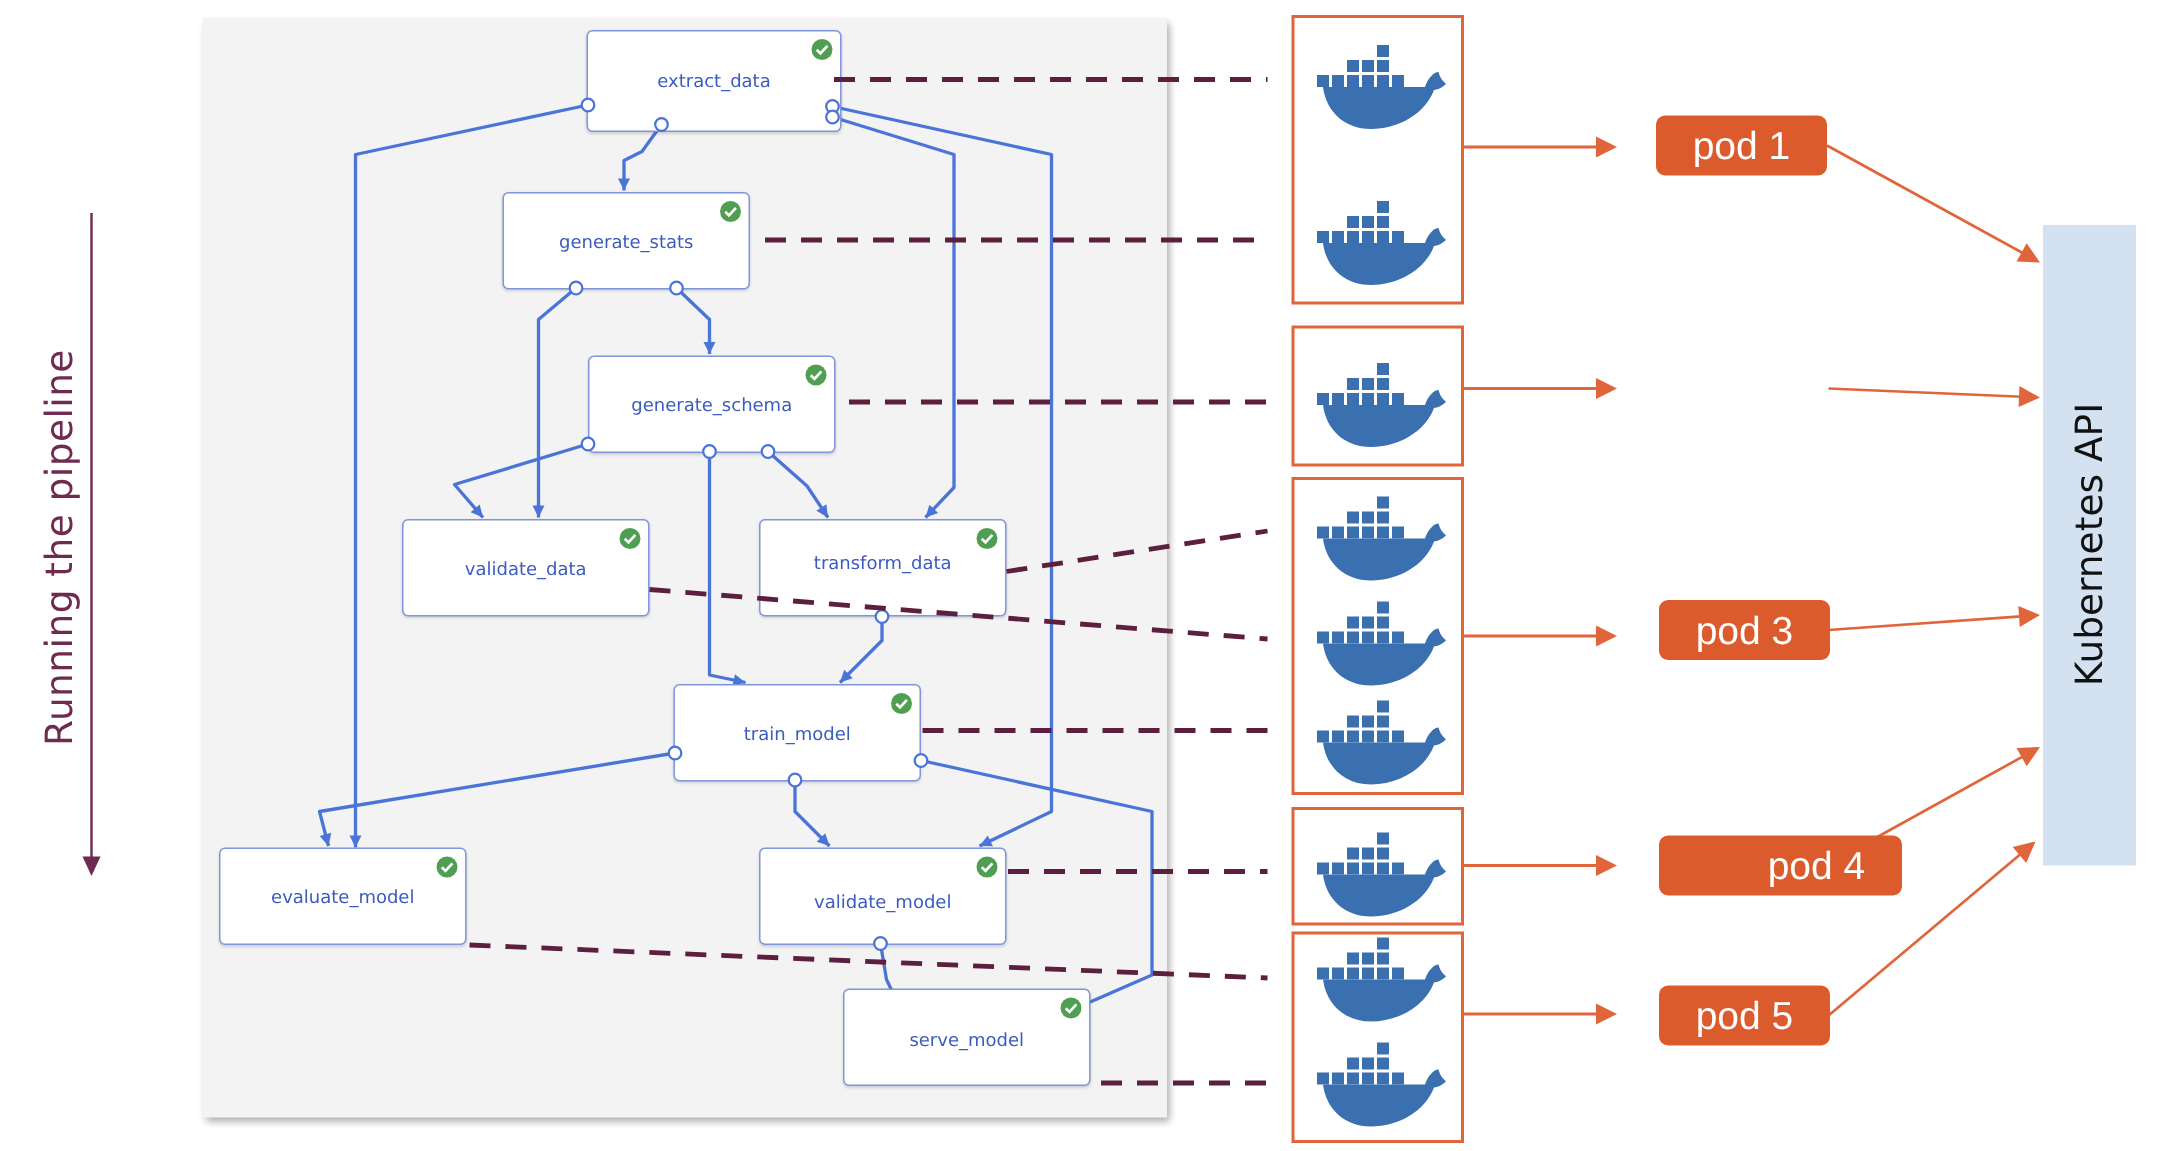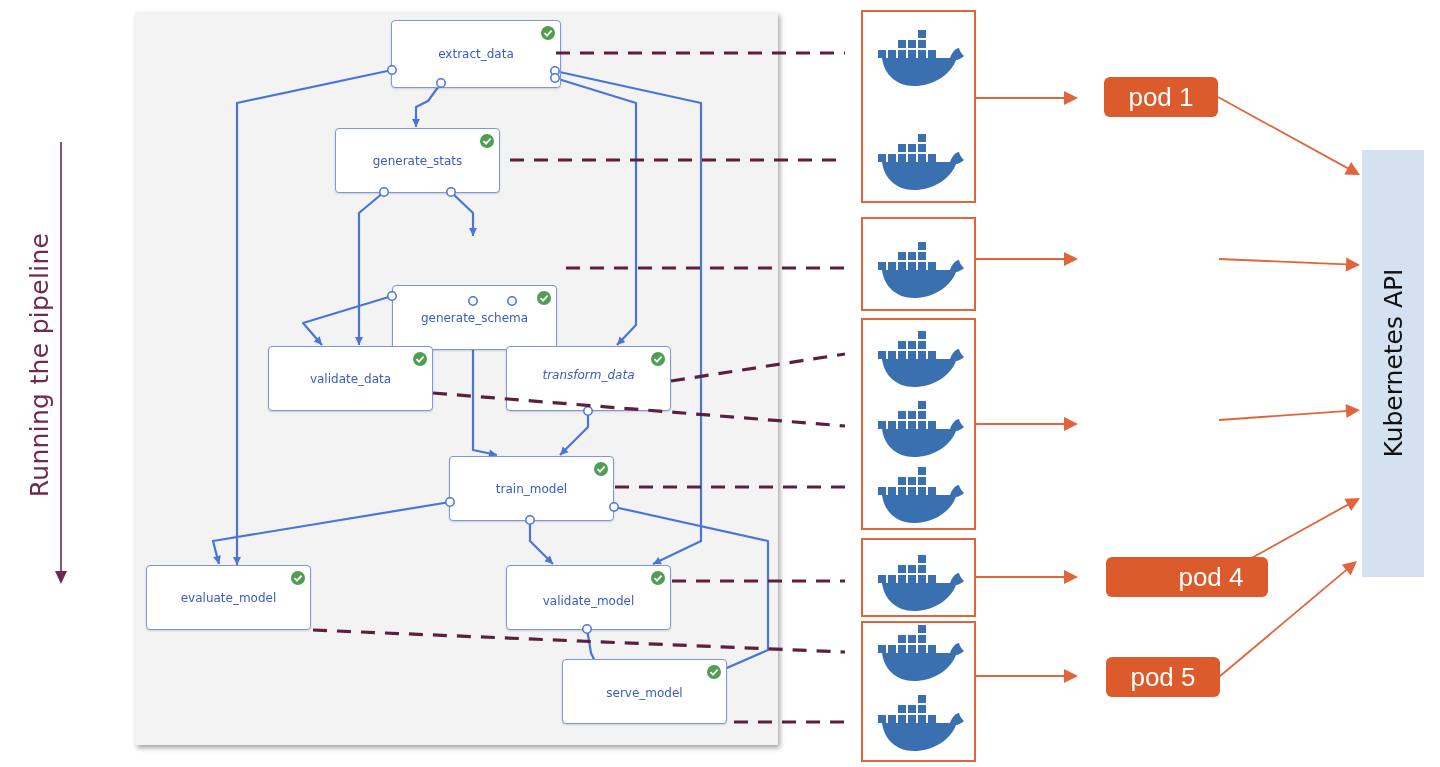--- a/index.html
+++ b/index.html
@@ -77,37 +77,37 @@
         </span>
     </div>
     <div class="node" id="n-generate_stats" style="left:335px;top:128px;width:165px;height:65px;">
       <span class="node-label">generate_stats</span>
       <span class="check">
           <svg width="14" height="14">
             <path d="M3.5 7.2 L6 9.6 L10.6 4.6" stroke="#fff" stroke-width="1.8" fill="none"></path>
           </svg>
         </span>
     </div>
-    <div class="node" id="n-generate_schema" style="left:392px;top:237px;width:165px;height:65px;margin-top:48px;">
+    <div class="node" id="n-generate_schema" style="left:392px;top:237px;width:165px;height:65px;">
       <span class="node-label">generate_schema</span>
       <span class="check">
           <svg width="14" height="14">
             <path d="M3.5 7.2 L6 9.6 L10.6 4.6" stroke="#fff" stroke-width="1.8" fill="none"></path>
           </svg>
         </span>
     </div>
     <div class="node" id="n-validate_data" style="left:268px;top:346px;width:165px;height:65px;">
       <span class="node-label">validate_data</span>
       <span class="check">
           <svg width="14" height="14">
             <path d="M3.5 7.2 L6 9.6 L10.6 4.6" stroke="#fff" stroke-width="1.8" fill="none"></path>
           </svg>
         </span>
     </div>
-    <div class="node" id="n-transform_data" style="left:506px;top:346px;width:165px;height:65px;font-style:italic;">
+    <div class="node" id="n-transform_data" style="left:506px;top:346px;width:165px;height:65px;">
       <span class="node-label" style="top:45%;">transform_data</span>
       <span class="check">
           <svg width="14" height="14">
             <path d="M3.5 7.2 L6 9.6 L10.6 4.6" stroke="#fff" stroke-width="1.8" fill="none"></path>
           </svg>
         </span>
     </div>
     <div class="node" id="n-train_model" style="left:449px;top:456px;width:165px;height:65px;padding-left:36px;">
       <span class="node-label">train_model</span>
       <span class="check">
@@ -308,19 +308,20 @@
       <polygon points="1360,265 1345.7150552140627,271.39846485203446 1346.31026124681,257.41112308247074" fill="#e0653a"></polygon>
       <line x1="1219" y1="420" x2="1352.02004412851" y2="410.56595431712697" stroke="#e0653a" stroke-width="1.8"></line>
       <polygon points="1360,410 1346.530287252379,417.97288144252576 1345.5398671974067,404.00795866741856" fill="#e0653a"></polygon>
       <line x1="1219" y1="576" x2="1352.999727660658" y2="501.8724910813381" stroke="#e0653a" stroke-width="1.8"></line>
       <polygon points="1360,498 1351.1379531023222,510.902097689266 1344.3610937099807,498.6516210954175" fill="#e0653a"></polygon>
       <line x1="1219" y1="677" x2="1350.8761098336736" y2="566.1476178209701" stroke="#e0653a" stroke-width="1.8"></line>
       <polygon points="1357,561 1350.7873578022775,575.3667350822335 1341.7790266155796,564.649927291162" fill="#e0653a"></polygon>
     </svg>
 
   <div class="pod" style="left:1104px;top:77px;">pod 1</div>
+  <div class="pod" style="left:1106px;top:400px;">pod 3</div>
   <div class="pod" style="left:1106px;top:557px;padding-left:48px;">pod 4</div>
   <div class="pod" style="left:1106px;top:657px;">pod 5</div>
 
   <div class="k8s">
     <div class="k8s-label">Kubernetes API</div>
   </div>
 </div>
 
 </body></html>

